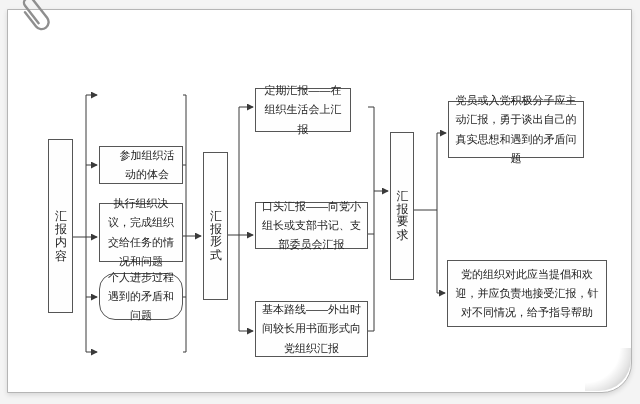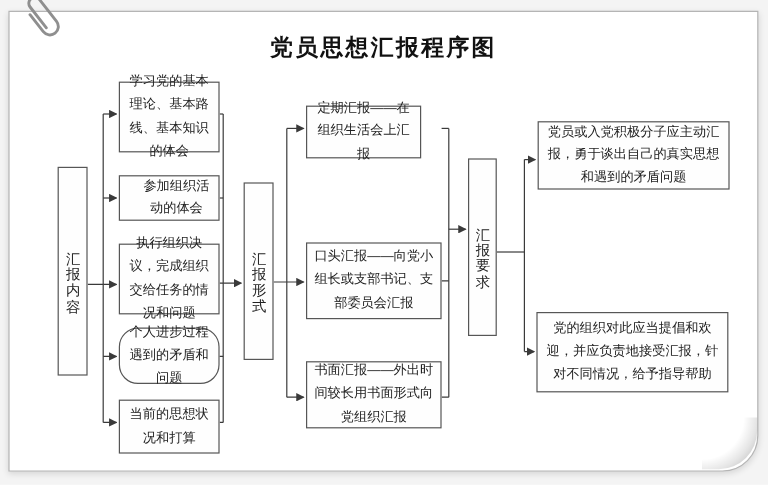--- a/index.html
+++ b/index.html
@@ -43,21 +43,20 @@
   }
   svg.connectors, svg.clip { position:absolute; left:0; top:0; pointer-events:none; }
 </style>
 </head>
 <body>
 
 <div class="page">
 
   <div class="card"></div>
 
-  <h1 class="title">党员思想汇报程序图</h1>
 
   <svg class="connectors" width="640" height="404" viewBox="0 0 640 404">
     <defs>
       <marker id="arr" viewBox="0 0 8 8" refX="7" refY="4" markerWidth="7" markerHeight="7" orient="auto">
         <path d="M0 0 L8 4 L0 8 z" fill="#3a3a3a"></path>
       </marker>
     </defs>
     <g stroke="#3a3a3a" stroke-width="1" fill="none">
       <path d="M73 237 H86"></path>
       <path d="M86 95 V352"></path>
@@ -95,31 +94,29 @@
       <path d="M437 133 V293"></path>
       <path d="M437 133 H446" marker-end="url(#arr)"></path>
       <path d="M437 293 H445" marker-end="url(#arr)"></path>
     </g>
   </svg>
 
   <div class="vnode" style="left:48px; top:139px; width:25px; height:174px;">汇报内容</div>
   <div class="vnode" style="left:203px; top:152px; width:25px; height:148px;">汇报形式</div>
   <div class="vnode" style="left:390px; top:132px; width:24px; height:148px;">汇报要求</div>
 
-  <div class="node" style="left:99px; top:68px; width:84px; height:59px;">学习党的基本理论、基本路线、基本知识的体会</div>
   <div class="node" style="left:99px; top:146px; width:84px; height:38px;padding-left:16px;">参加组织活动的体会</div>
   <div class="node" style="left:99px; top:203px; width:84px; height:59px;">执行组织决议，完成组织交给任务的情况和问题</div>
   <div class="node" style="left:99px; top:273px; width:84px; height:47px;border-radius:16px;">个人进步过程遇到的矛盾和问题</div>
-  <div class="node" style="left:99px; top:333px; width:84px; height:45px;">当前的思想状况和打算</div>
 
   <div class="node" style="left:255px; top:88px; width:96px; height:44px;">定期汇报——在组织生活会上汇报</div>
-  <div class="node" style="left:255px; top:202px; width:113px; height:64px;">口头汇报——向党小组长或支部书记、支部委员会汇报</div>
-  <div class="node" style="left:255px; top:301px; width:113px; height:56px;">书面汇报——外出时间较长用书面形式向党组织汇报</div>
+  <div class="node" style="left:255px; top:202px; width:113px; height:47px;">口头汇报——向党小组长或支部书记、支部委员会汇报</div>
+  <div class="node" style="left:255px; top:301px; width:113px; height:56px;">基本路线——外出时间较长用书面形式向党组织汇报</div>
 
-  <div class="node" style="left:448px; top:101px; width:160px; height:57px;">党员或入党积极分子应主动汇报，勇于谈出自己的真实思想和遇到的矛盾问题</div>
+  <div class="node" style="left:448px; top:101px; width:136px; height:57px;">党员或入党积极分子应主动汇报，勇于谈出自己的真实思想和遇到的矛盾问题</div>
   <div class="node" style="left:447px; top:260px; width:160px; height:67px;">党的组织对此应当提倡和欢迎，并应负责地接受汇报，针对不同情况，给予指导帮助</div>
 
   <div class="curl"></div>
 
   <svg class="clip" width="80" height="70" viewBox="0 0 80 70">
     <g transform="translate(17,2) rotate(-38)">
       <path d="M4 30 L4 8 A5 5 0 0 1 14 8 L14 31 A7 7 0 0 1 0 31 L0 13" fill="none" stroke="#8f8f8f" stroke-width="2.4" stroke-linecap="round"></path>
     </g>
   </svg>
 

